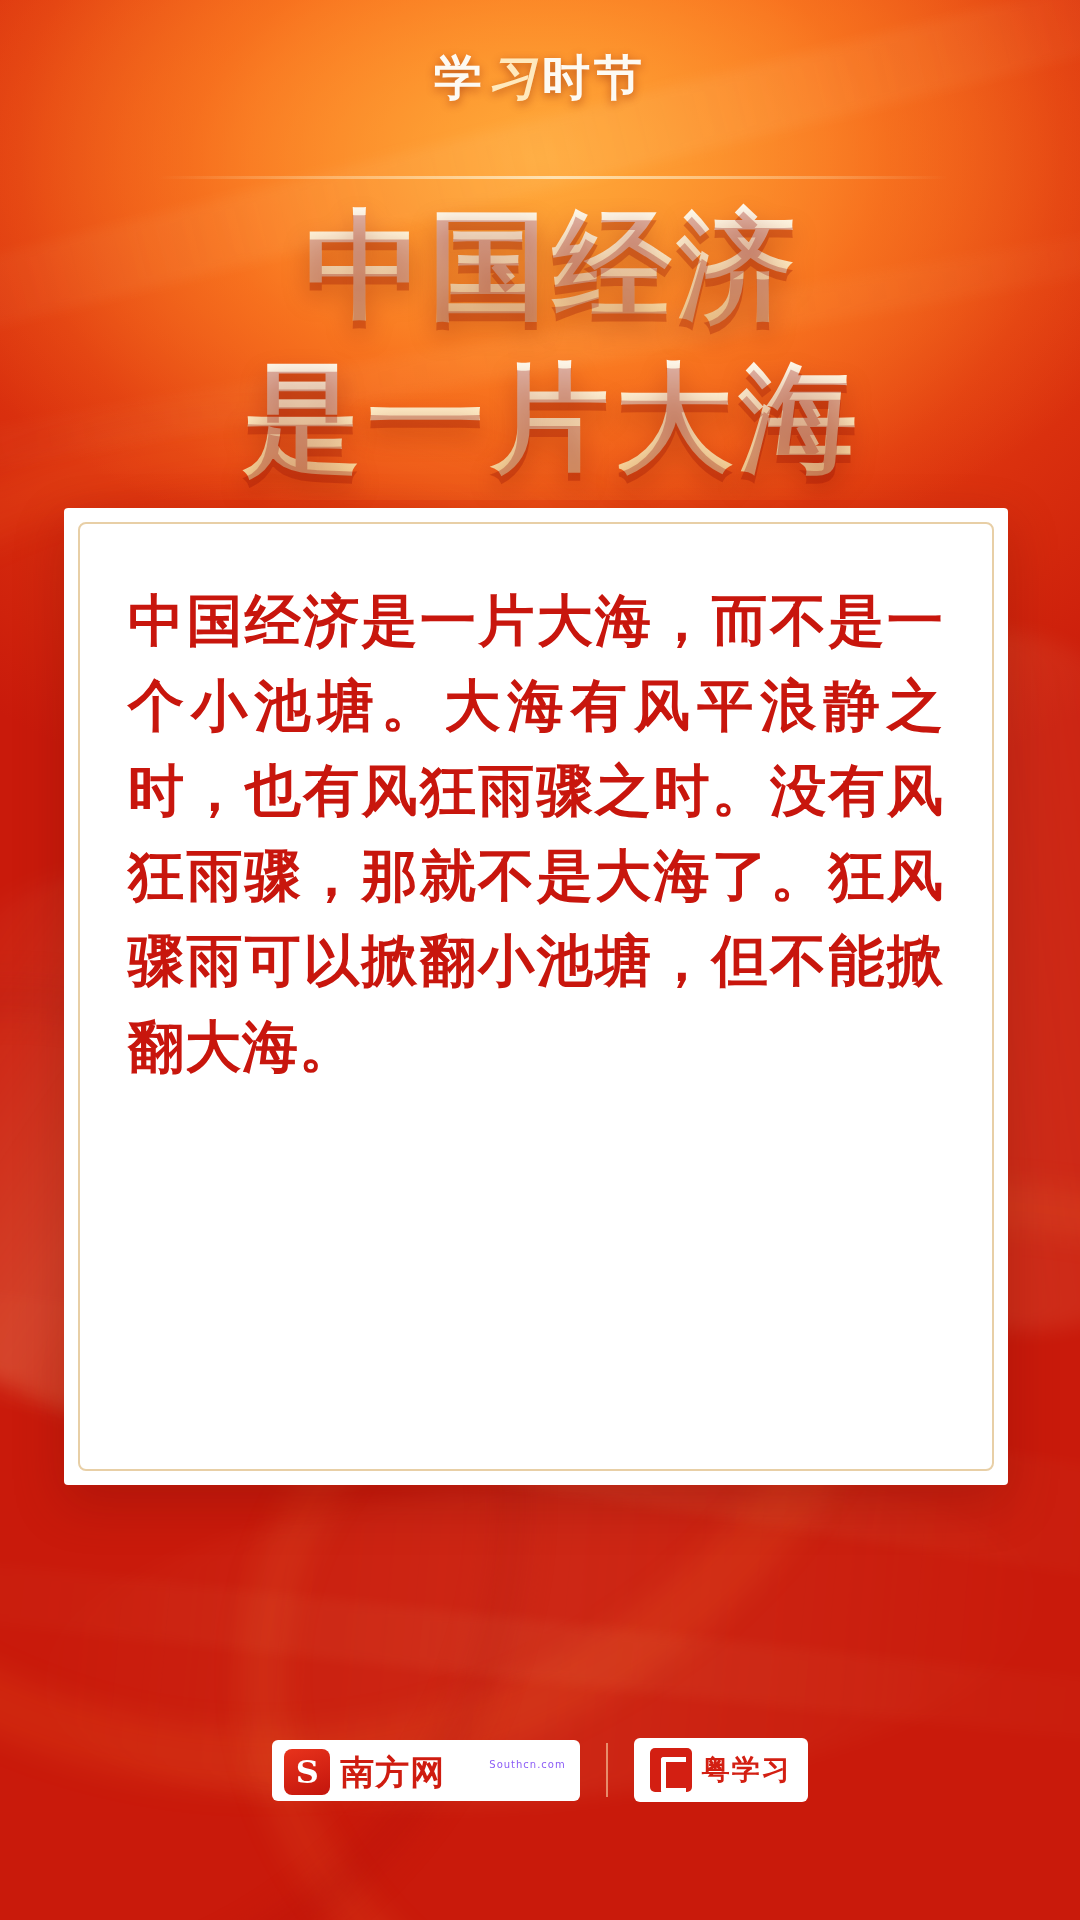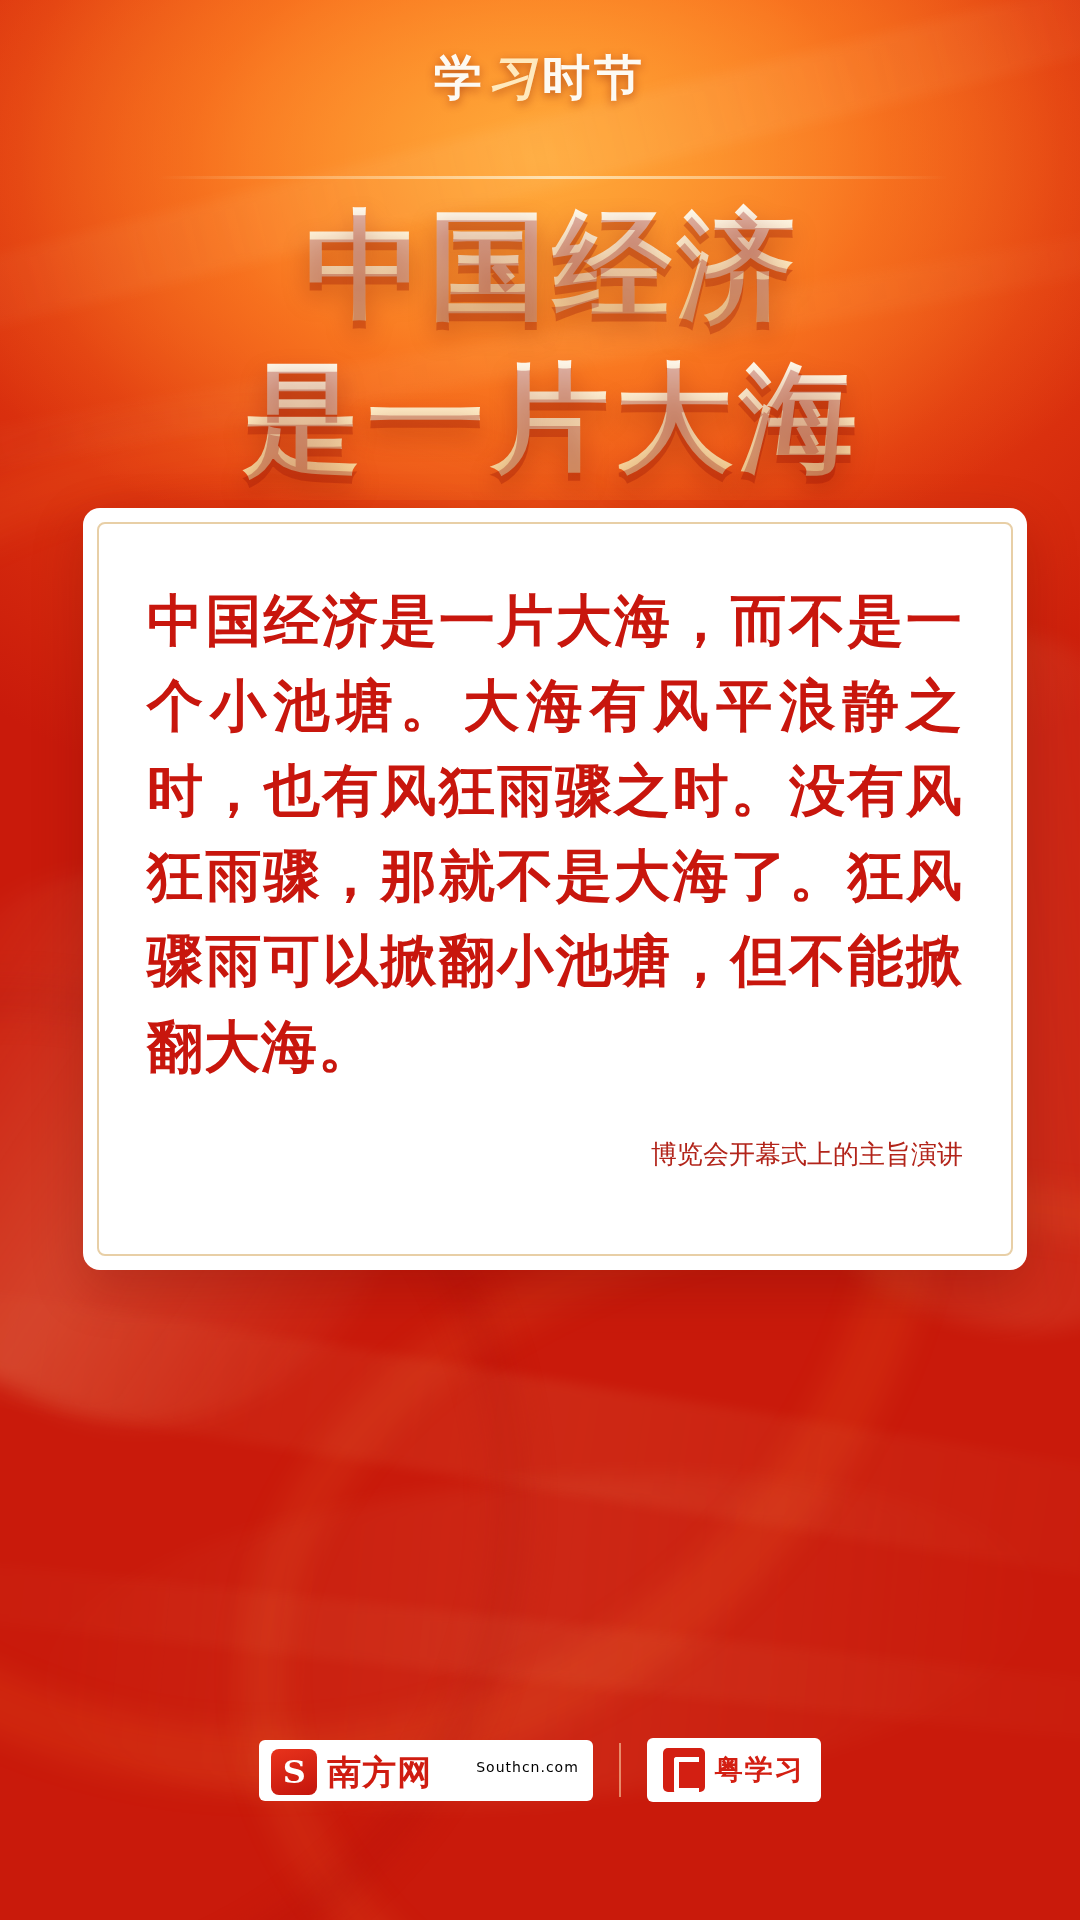--- a/index.html
+++ b/index.html
@@ -122,26 +122,26 @@
     -webkit-text-fill-color: transparent;
     text-shadow: 0 8px 0 rgba(150,18,8,0.30), 0 14px 26px rgba(120,12,6,0.35);
     white-space: nowrap;
   }
   .title-line.second { margin-top: 16px; }
   .title-rule.bottom { margin: 24px auto 0 auto; }
 
   
   .card {
     position: absolute;
-    left: 83px;
+    left: 64px;
     top: 508px;
     width: 944px;
-    height: 762px;
+    height: 977px;
     background: #ffffff;
-    border-radius: 17px;
+    border-radius: 4px;
     box-shadow: 0 18px 50px rgba(110,12,6,0.28);
     z-index: 7;
   }
   .card-inner {
     position: absolute;
     left: 14px;
     top: 14px;
     right: 14px;
     bottom: 14px;
     border: 2px solid #e8cfa6;
@@ -205,23 +205,23 @@
     font-family: "DejaVu Serif", serif;
     font-weight: 700;
     font-size: 34px;
     line-height: 1.0;
     color: #cf1c10;
     letter-spacing: 1px;
   }
   .logo-a .en {
     margin-top: 4px;
     font-family: "DejaVu Sans", sans-serif;
-    font-size: 14px;
+    font-size: 10px;
     letter-spacing: 1px;
-    color: #000000;
+    color: #8b5cf6;
     margin-left: 44px;
   }
   .divider-bar {
     width: 2px;
     height: 54px;
     background: rgba(255,226,180,0.55);
   }
   .logo-b {
     display: flex;
     align-items: center;
@@ -280,21 +280,20 @@
     <div class="title-rule"></div>
     <div class="title-line">中国经济</div>
     <div class="title-line second">是一片大海</div>
     <div class="title-rule bottom"></div>
   </div>
 
   <div class="card">
     <div class="card-inner">
       <div class="quote">中国经济是一片大海，而不是一个小池塘。大海有风平浪静之时，也有风狂雨骤之时。没有风狂雨骤，那就不是大海了。狂风骤雨可以掀翻小池塘，但不能掀翻大海。</div>
       <div class="source">
-        <div>博览会开幕式上的主旨演讲</div>
       </div>
     </div>
   </div>
 
   <div class="footer">
     <div class="logo-a">
       <div class="mark">S</div>
       <div class="words">
         <div class="cn">南方网</div>
         <div class="en">Southcn.com</div>

